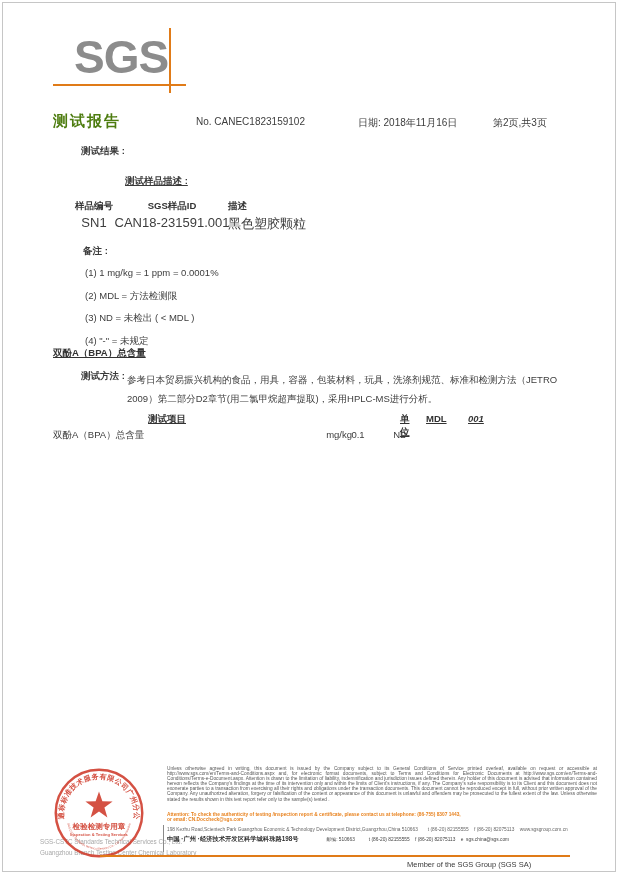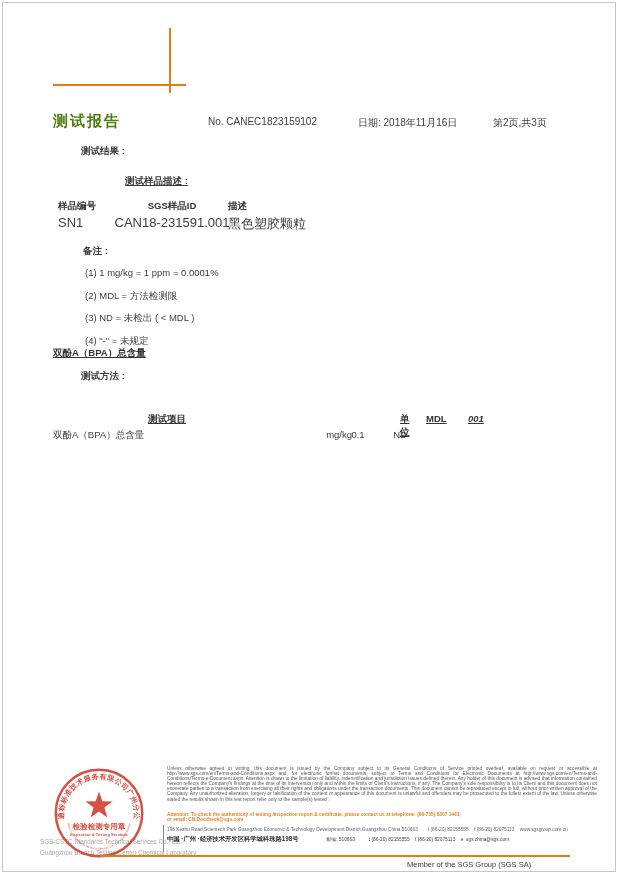--- a/index.html
+++ b/index.html
@@ -15,35 +15,35 @@
   
   .sgs-logo { left:74px; top:34px; font-size:46px; font-weight:700; color:#8c8c8c;
               letter-spacing:-1px; line-height:1; }
   .logo-hline { left:53px; top:84px; width:133px; height:2px; background:#e07b18; }
   .logo-vline { left:169px; top:28px; width:2px; height:65px; background:#e07b18; }
 
   
   .doc-title { left:53px; top:112px; font-size:15px; font-weight:700; color:#4d7c0f;
                letter-spacing:2px; }
   .hdr { font-size:10px; color:#3d3d3d; top:116px; }
-  .hdr-no   { left:208px; }
+  .hdr-no   { left:196px; }
   .hdr-date { left:358px; }
   .hdr-page { left:493px; }
 
   .lbl { font-size:9.5px; font-weight:600; color:#3a3a3a;padding-left:28px; }
   .u   { text-decoration:underline;margin-left:44px; }
   .it  { font-style:italic; }
 
   .results-label { left:53px; top:145px; }
   .sample-desc   { left:53px; top:175px; }
 
   
   .st-h { top:200px; font-size:9.5px; font-weight:700; color:#333; }
   .st-r { top:215px; font-size:13px; color:#3d3d3d; }
-  .c1 { left:58px;  width:60px;  }
+  .c1 { left:64px;  width:60px;  text-align:center; }
   .c2 { left:114px; width:116px; text-align:center; }
   .c3 { left:228px; }
 
   .remarks-label { left:55px; top:245px; }
   .remark { left:85px; font-size:9.5px; color:#3d3d3d; }
 
   .bpa-heading { left:53px; top:347px; font-size:9.5px; font-weight:700; color:#333;
                  text-decoration:underline; }
   .method-label { left:53px; top:370px; }
   .method-text  { left:127px; top:370px; width:462px; font-size:9.5px;
@@ -73,20 +73,21 @@
   .footer-vline { left:163px; top:825px; width:1px; height:27px; background:#8a8a8a; }
   .footer-rule { left:100px; top:855px; width:470px; height:2px; background:#e07b18; }
   .member-line { left:407px; top:860px; font-size:7.5px; color:#3a3a3a; }
 </style>
 </head>
 <body>
 
 <div id="page">
   <div class="frame abs"></div>
 
+  <div class="abs sgs-logo">SGS</div>
   <div class="abs logo-hline"></div>
   <div class="abs logo-vline"></div>
 
   <div class="abs doc-title">测试报告</div>
   <div class="abs hdr hdr-no">No. CANEC1823159102</div>
   <div class="abs hdr hdr-date">日期: 2018年11月16日</div>
   <div class="abs hdr hdr-page">第2页,共3页</div>
 
   <div class="abs lbl results-label">测试结果 :</div>
   <div class="abs lbl u sample-desc">测试样品描述 :</div>
@@ -99,20 +100,21 @@
   <div class="abs st-r c3">黑色塑胶颗粒</div>
 
   <div class="abs lbl remarks-label">备注 :</div>
   <div class="abs remark" style="top:267px;">(1) 1 mg/kg = 1 ppm = 0.0001%</div>
   <div class="abs remark" style="top:290px;">(2) MDL = 方法检测限</div>
   <div class="abs remark" style="top:312px;">(3) ND = 未检出 ( &lt; MDL )</div>
   <div class="abs remark" style="top:335px;">(4) "-" = 未规定</div>
 
   <div class="abs bpa-heading">双酚A（BPA）总含量</div>
   <div class="abs lbl method-label">测试方法 :</div>
+  <div class="abs method-text">参考日本贸易振兴机构的食品，用具，容器，包装材料，玩具，洗涤剂规范、标准和检测方法（JETRO 2009）第二部分D2章节(用二氯甲烷超声提取)，采用HPLC-MS进行分析。</div>
 
   <div class="abs rt-h u rc1h">测试项目</div>
   <div class="abs rt-h u rc2">单位</div>
   <div class="abs rt-h u rc3">MDL</div>
   <div class="abs rt-h u it rc4">001</div>
   <div class="abs rt-r rc1">双酚A（BPA）总含量</div>
   <div class="abs rt-r rc2">mg/kg</div>
   <div class="abs rt-r rc3">0.1</div>
   <div class="abs rt-r rc4">ND</div>
 

